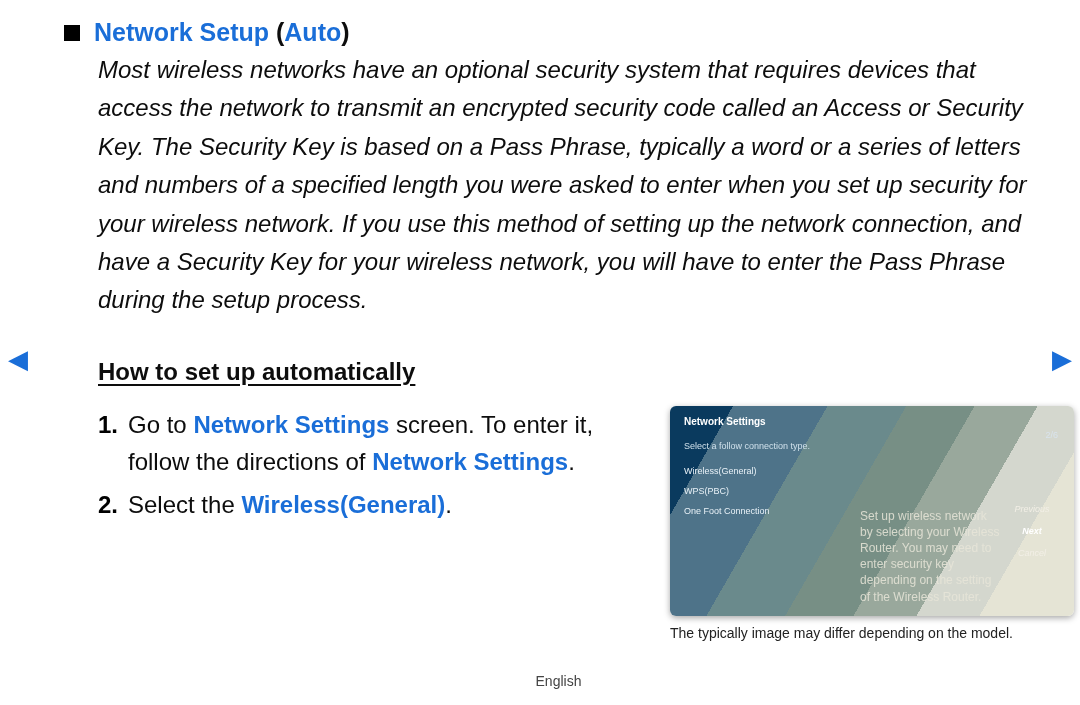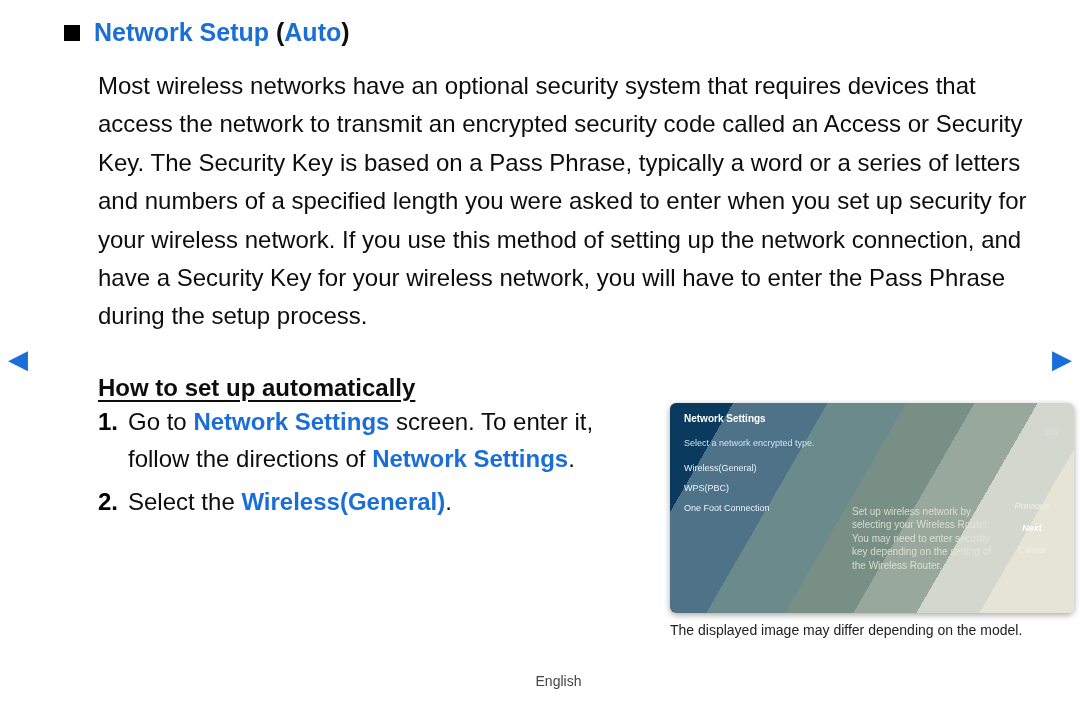--- a/index.html
+++ b/index.html
@@ -32,34 +32,35 @@
     font-size: 25px;
     font-weight: bold;
     color: #1a6ed8;
   }
   .section-title .dark {
     color: #0d0d0d;
   }
   .body-para {
     font-size: 24px;
     line-height: 1.6;
-    margin: 20px 0 0 34px;
+    margin: 4px 0 0 34px;
     color: #0d0d0d;
     max-width: 960px;
+    font-style: italic;
   }
   .sub-heading {
     font-size: 24px;
     font-weight: bold;
     margin: 38px 0 0 34px;
     text-decoration: underline;
     text-underline-offset: 4px;
   }
   .columns {
     display: flex;
-    margin-top: 1px;
+    margin-top: 20px;
   }
   .left-col {
     flex: 0 0 560px;
     padding-left: 34px;
   }
   ol.steps {
     list-style: none;
     counter-reset: step;
     padding: 0;
     margin: 0;
@@ -136,24 +137,24 @@
     top: 92px;
     width: 52px;
     text-align: center;
     font-size: 9px;
     color: #f2efe6;
   }
   .tv-right div { padding: 6px 0; font-style: italic; }
   .tv-right .bold { font-weight: bold; color: #ffffff; }
   .tv-help {
     position: absolute;
-    right: 82px;
+    right: 74px;
     top: 102px;
     width: 140px;
-    font-size: 10px;
+    font-size: 12px;
     line-height: 1.35;
     color: #e8e6d9;
     opacity: 0.85;
   }
   .caption {
     font-size: 14px;
     color: #222;
     margin-top: 8px;
     max-width: 404px;
     line-height: 1.35;
@@ -205,34 +206,34 @@
         <li>
           <span>Select the </span><span class="hl">Wireless(General)</span><span>.</span>
         </li>
       </ol>
     </div>
 
     <div class="right-col">
       <div class="tv-shot">
         <div class="pad">
           <div class="tv-title">Network Settings</div>
-          <div class="tv-sub">Select a network encrypted type.</div>
+          <div class="tv-sub">Select a follow connection type.</div>
           <div class="tv-opts">
             <div class="tv-opt">Wireless(General)</div>
             <div class="tv-opt">WPS(PBC)</div>
             <div class="tv-opt">One Foot Connection</div>
           </div>
         </div>
         <div class="tv-counter">2/6</div>
         <div class="tv-help">Set up wireless network by selecting your Wireless Router. You may need to enter security key depending on the setting of the Wireless Router.</div>
         <div class="tv-right">
           <div>Previous</div>
           <div class="bold">Next</div>
           <div>Cancel</div>
         </div>
       </div>
-      <div class="caption">The displayed image may differ depending on the model.</div>
+      <div class="caption">The typically image may differ depending on the model.</div>
     </div>
   </div>
 
 </div>
 
 <div class="footer-lang">English</div>
 
 </body></html>

